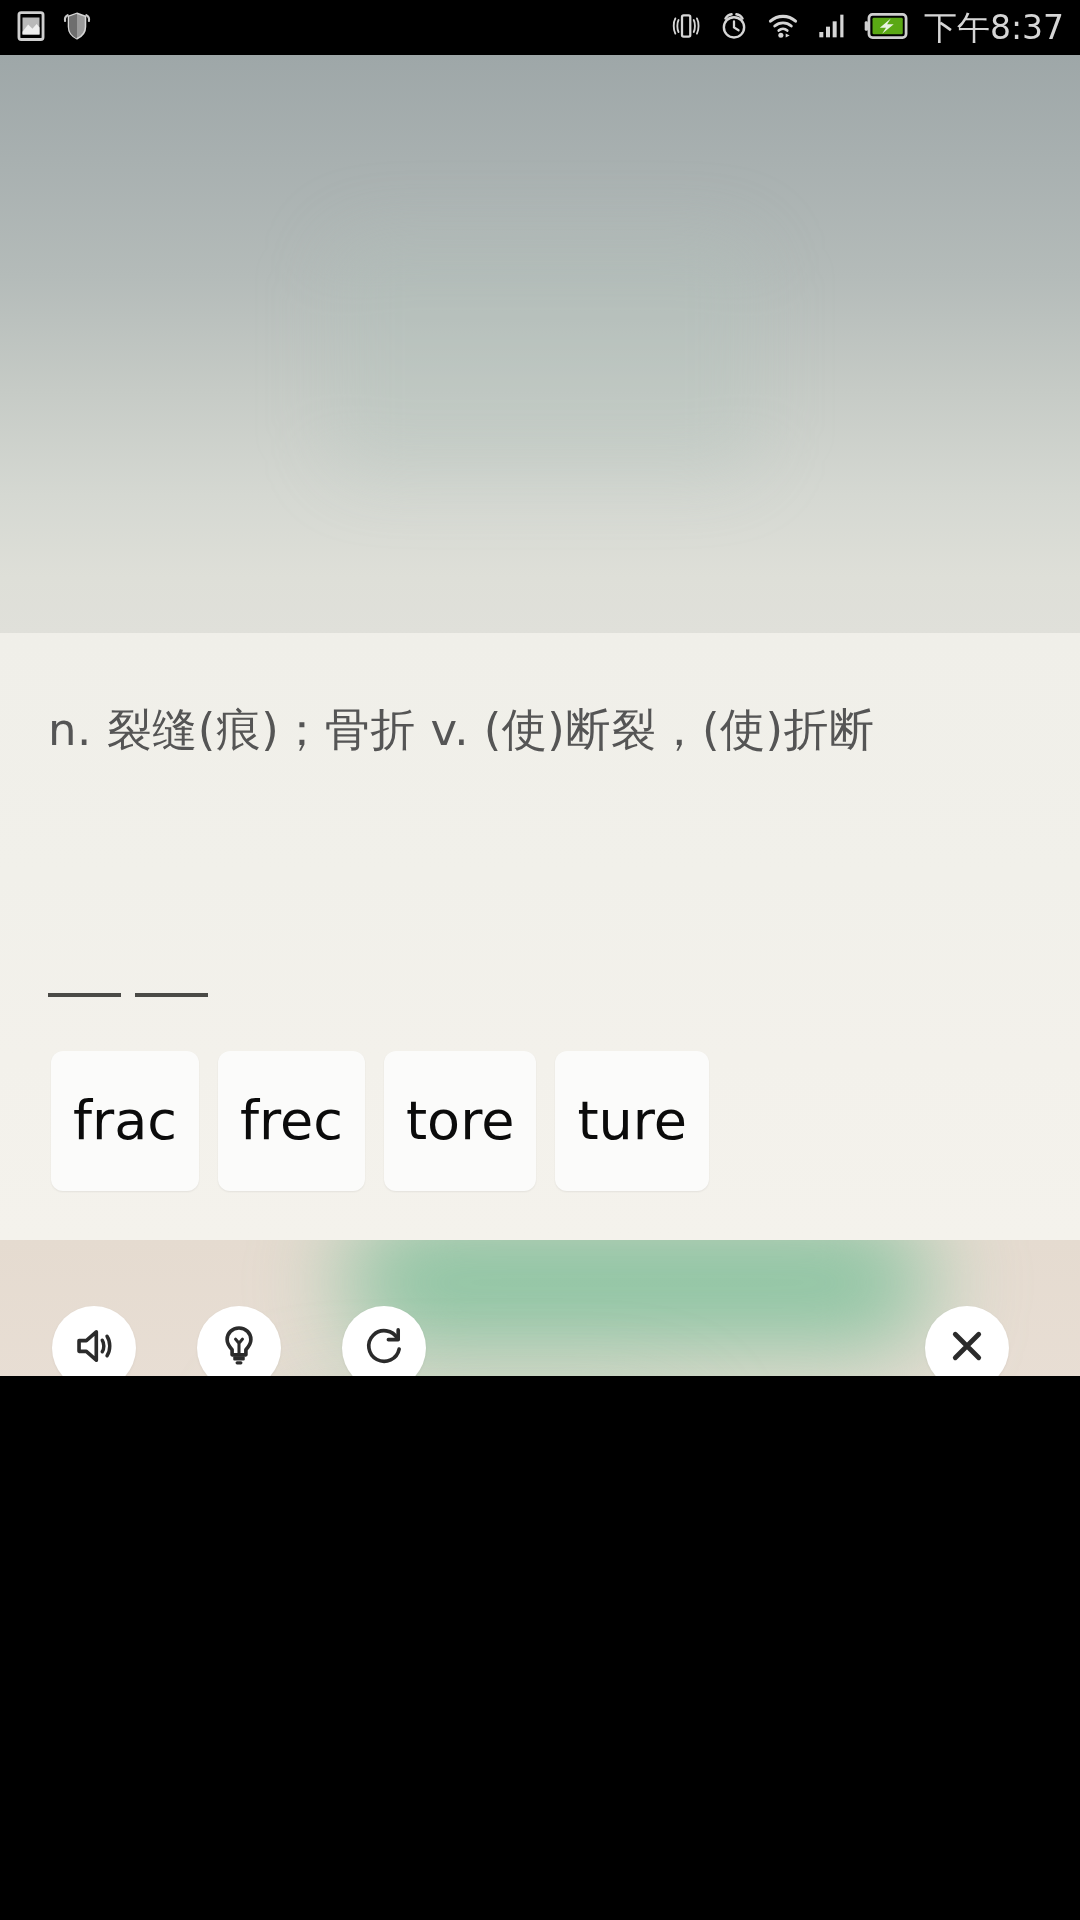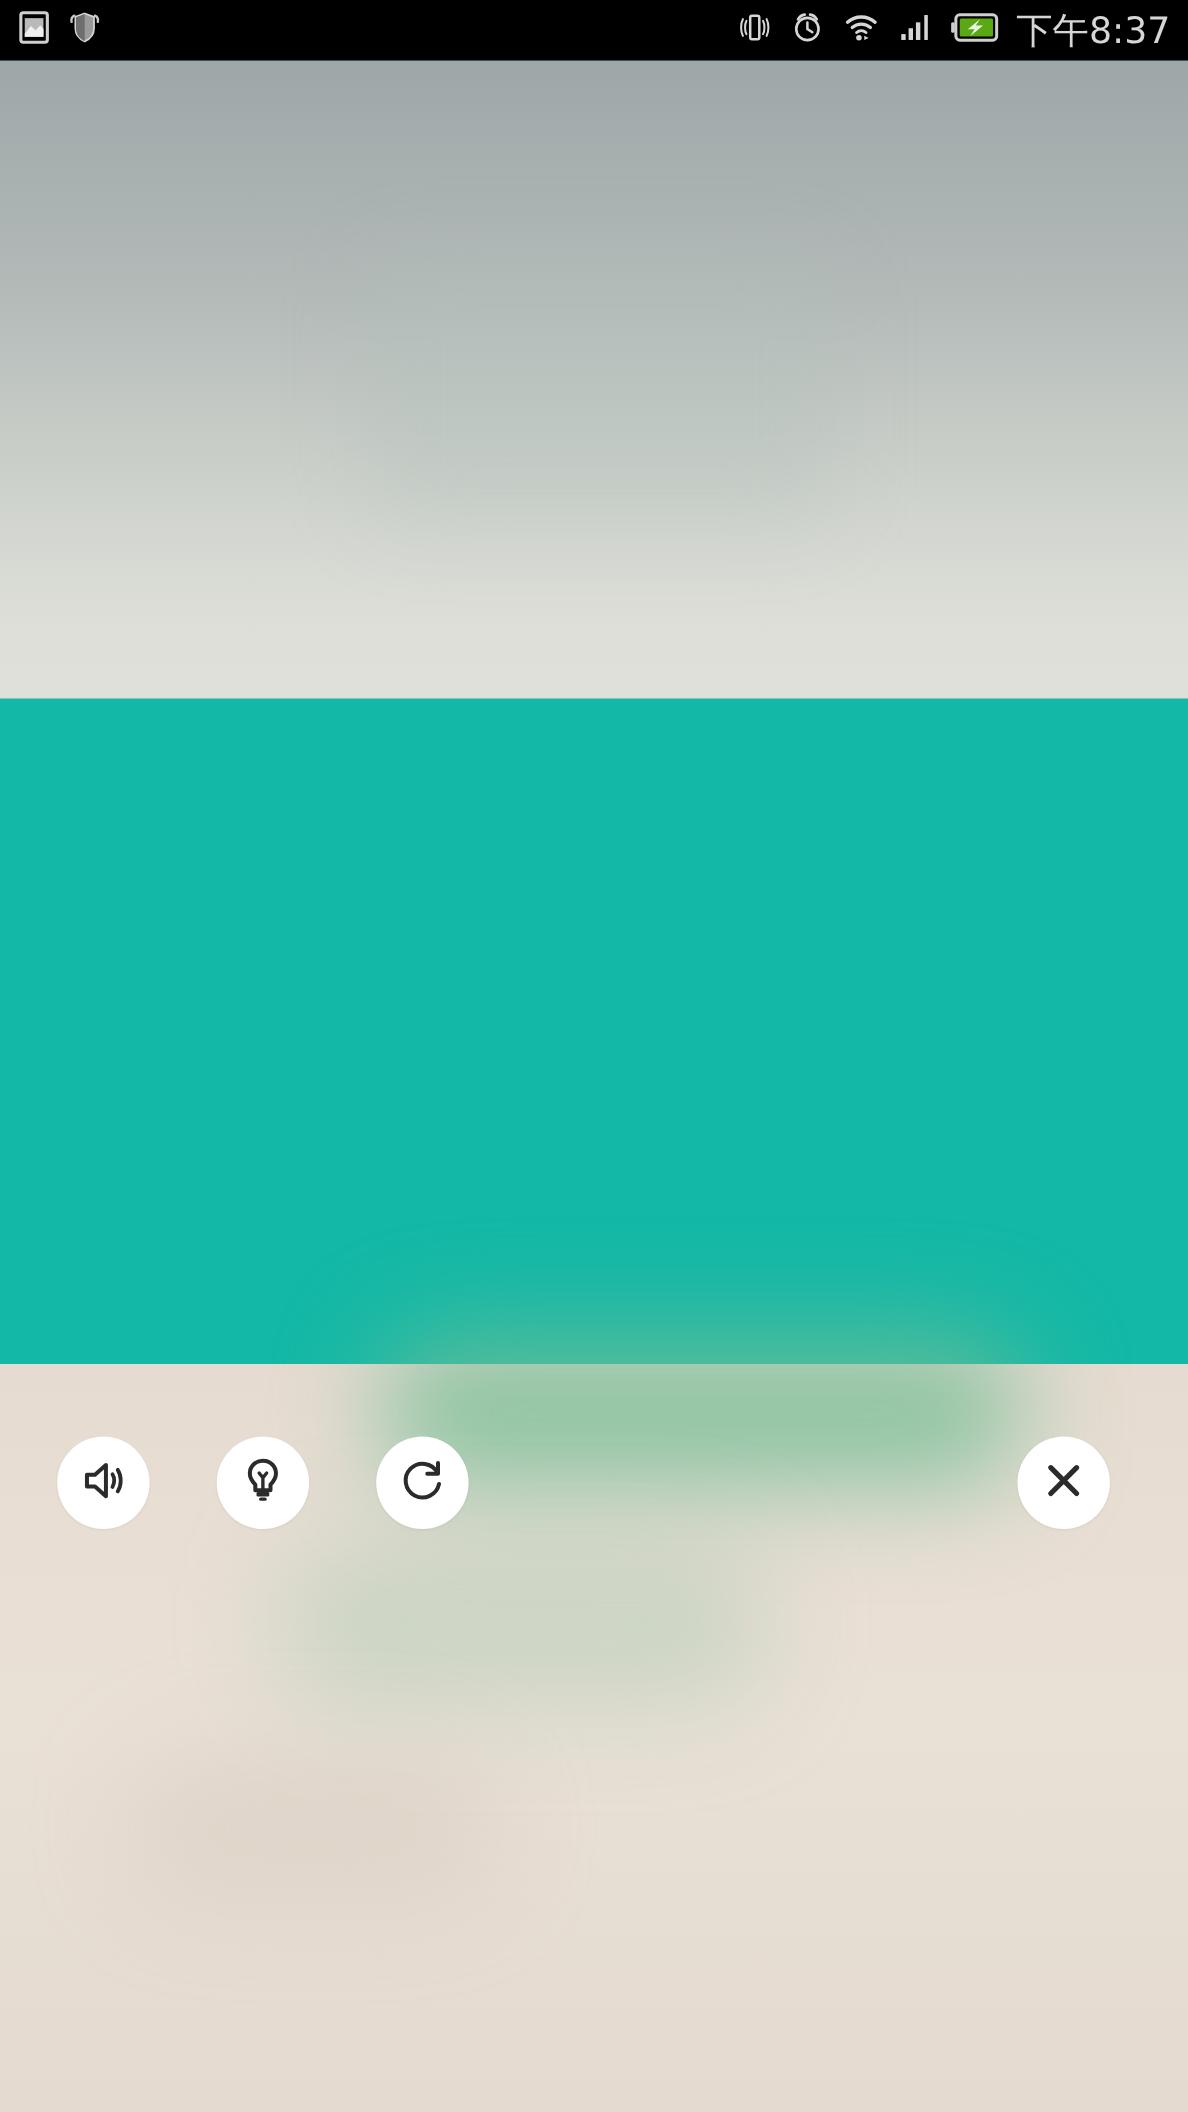--- a/index.html
+++ b/index.html
@@ -10,23 +10,23 @@
   body {
     width: 1080px;
     height: 1920px;
     overflow: hidden;
     font-family: "Liberation Sans", "DejaVu Sans", sans-serif;
   }
 
   #screen {
     position: relative;
     width: 1080px;
-    height: 1920px;
+    height: 1376px;
     overflow: hidden;
-    background: #14b8a6;
+    background: #c2410c;
   }
 
   
   .bg-layer {
     position: absolute;
     left: 0;
     width: 1080px;
   }
   .bg-top {
     top: 55px;
@@ -285,20 +285,44 @@
           <rect x="0.5" y="6.5" width="2.4" height="7" rx="1" fill="#cfcfcf"></rect>
           <rect x="3.6" y="1.6" width="27" height="16.8" rx="2.6" fill="none" stroke="#cfcfcf" stroke-width="2"></rect>
           <rect x="6.2" y="4" width="22" height="12" rx="1" fill="#5aa814"></rect>
           <path d="M19.5 4.6 L11.5 11.2 L16 11.2 L13.2 15.6 L21.6 8.7 L16.8 8.7 Z" fill="#e9f3e2"></path>
         </svg>
       </span>
       <span class="sb-time">下午8:37</span>
     </div>
   </div>
 
+  <div id="quiz-panel">
+
+    <div id="definition-text">n. 裂缝(痕)；骨折  v. (使)断裂，(使)折断</div>
+
+    <div id="answer-slots">
+      <div class="slot"></div>
+      <div class="slot"></div>
+    </div>
+
+    <div id="option-tiles">
+      <div class="tile">
+        <span class="tile-label">frac</span>
+      </div>
+      <div class="tile">
+        <span class="tile-label">frec</span>
+      </div>
+      <div class="tile">
+        <span class="tile-label">tore</span>
+      </div>
+      <div class="tile">
+        <span class="tile-label">ture</span>
+      </div>
+    </div>
+  </div>
 
   <div id="toolbar">
 
     <div class="tb-btn" id="btn-sound">
       <span>
         <svg width="46" height="46" viewBox="0 0 24 24">
           <path d="M4.2 9.2 L4.2 14.8 L8 14.8 L13.2 19.4 L13.2 4.6 L8 9.2 Z" fill="none" stroke="#2b2b2b" stroke-width="1.9" stroke-linejoin="round"></path>
           <path d="M16.3 9 C17.4 10.7 17.4 13.3 16.3 15" fill="none" stroke="#2b2b2b" stroke-width="1.8" stroke-linecap="round"></path>
           <path d="M18.8 6.9 C20.7 9.8 20.7 14.2 18.8 17.1" fill="none" stroke="#2b2b2b" stroke-width="1.8" stroke-linecap="round"></path>
         </svg>

